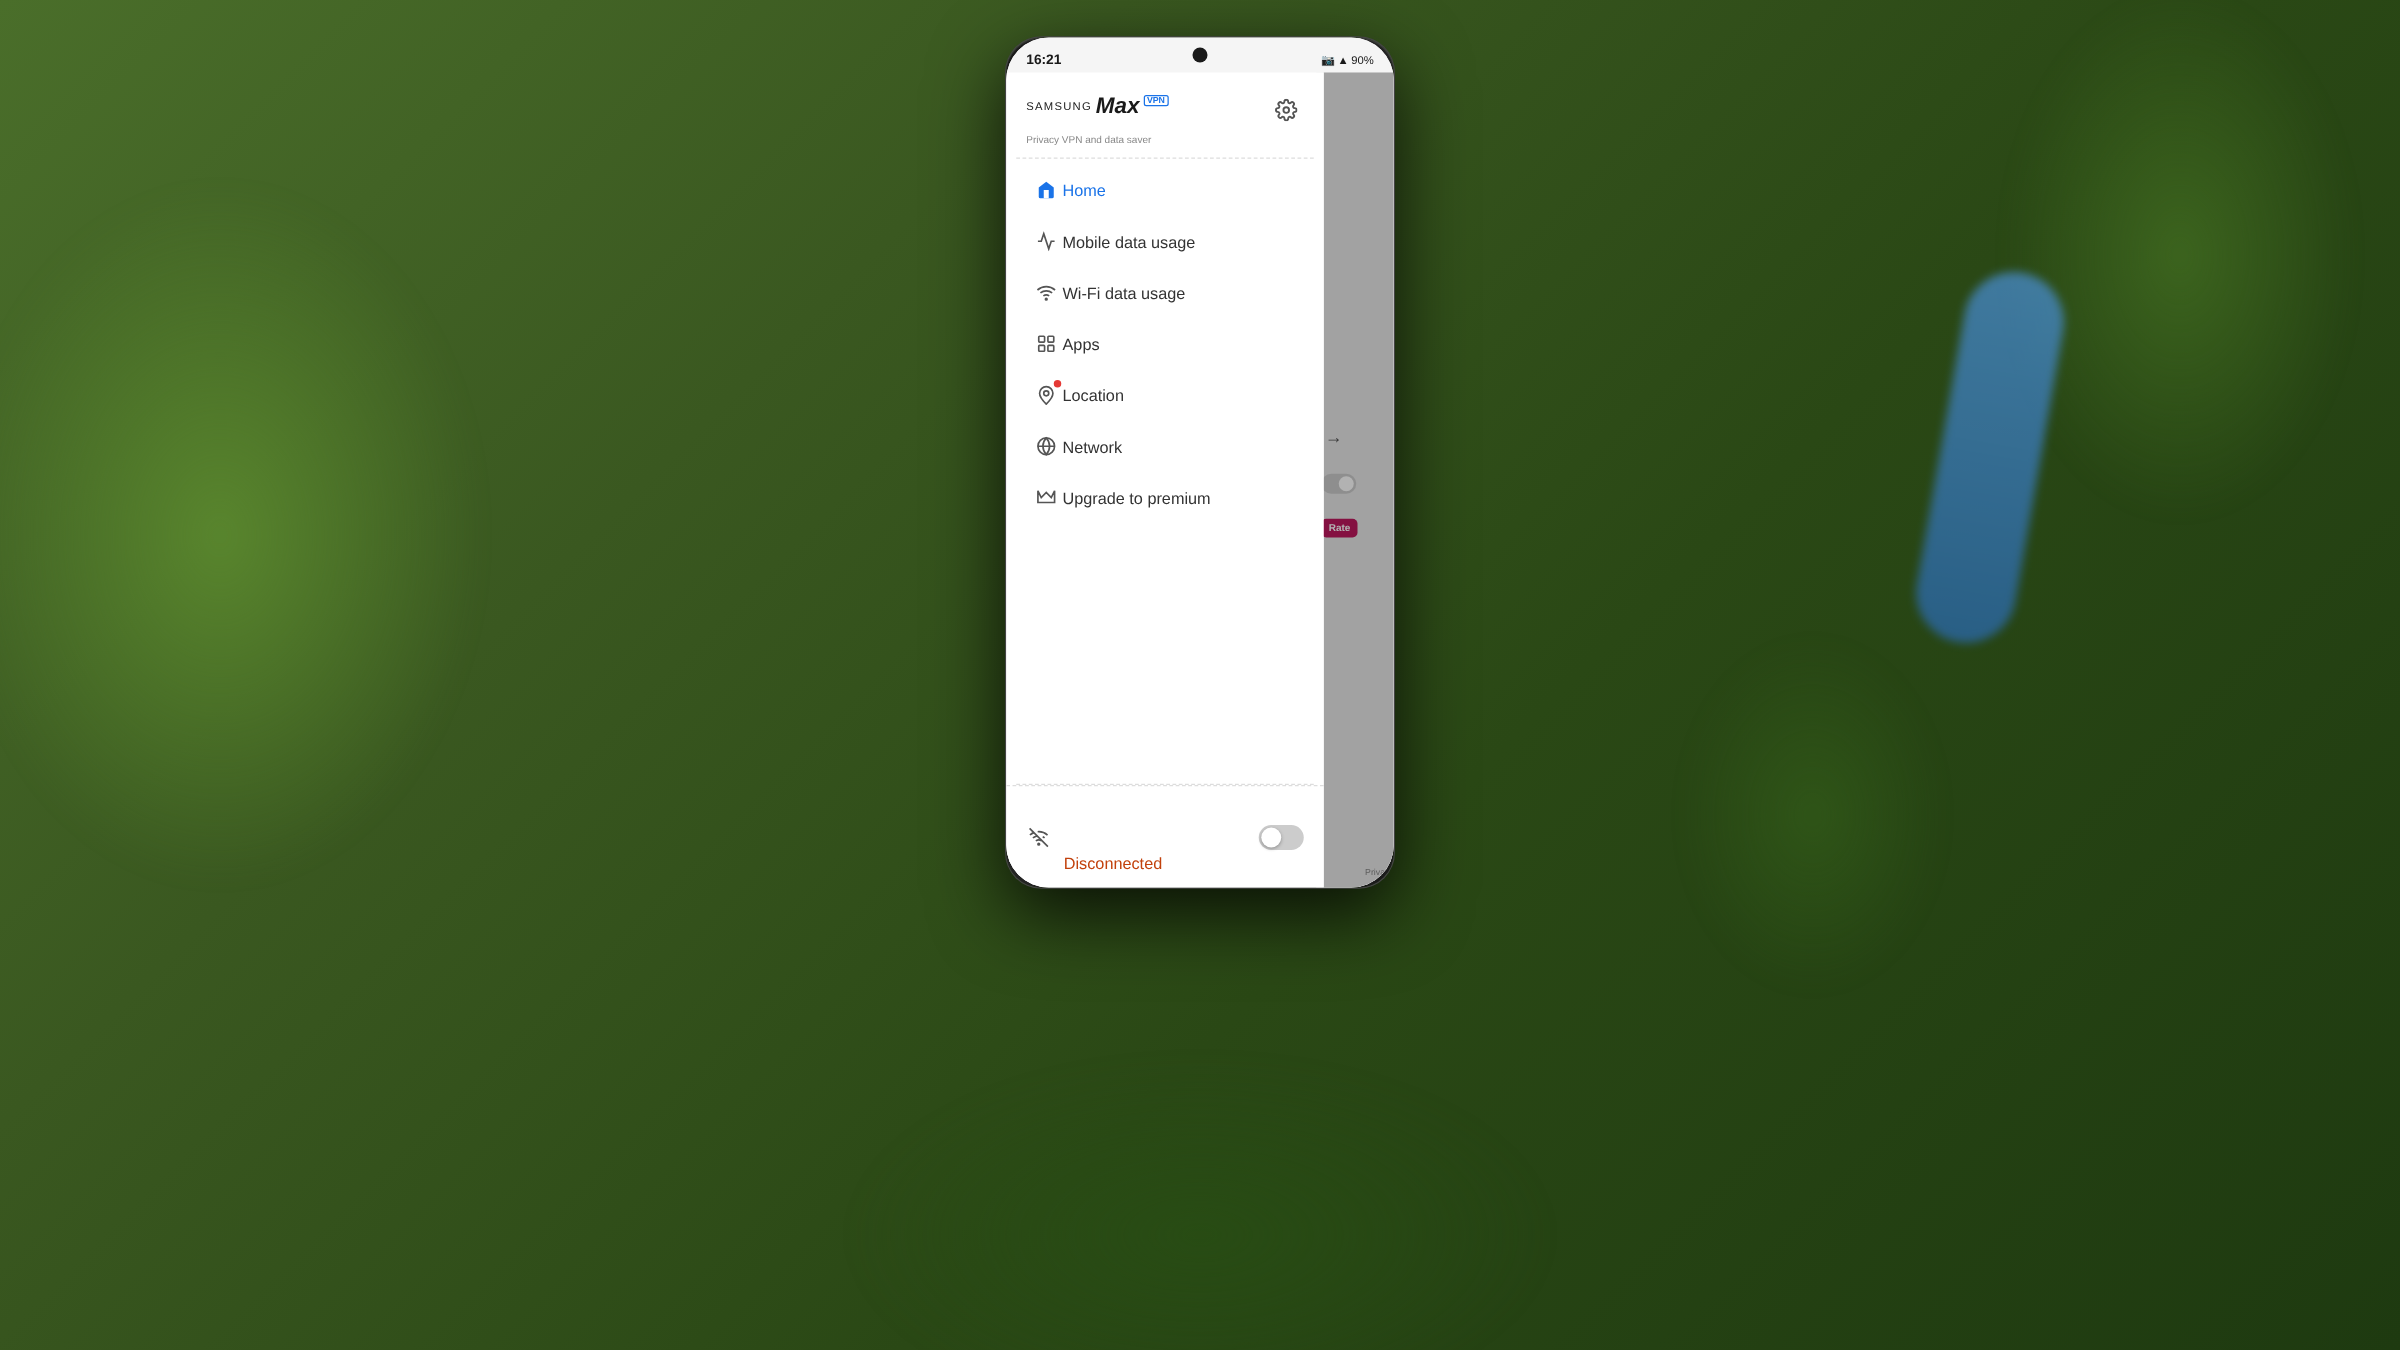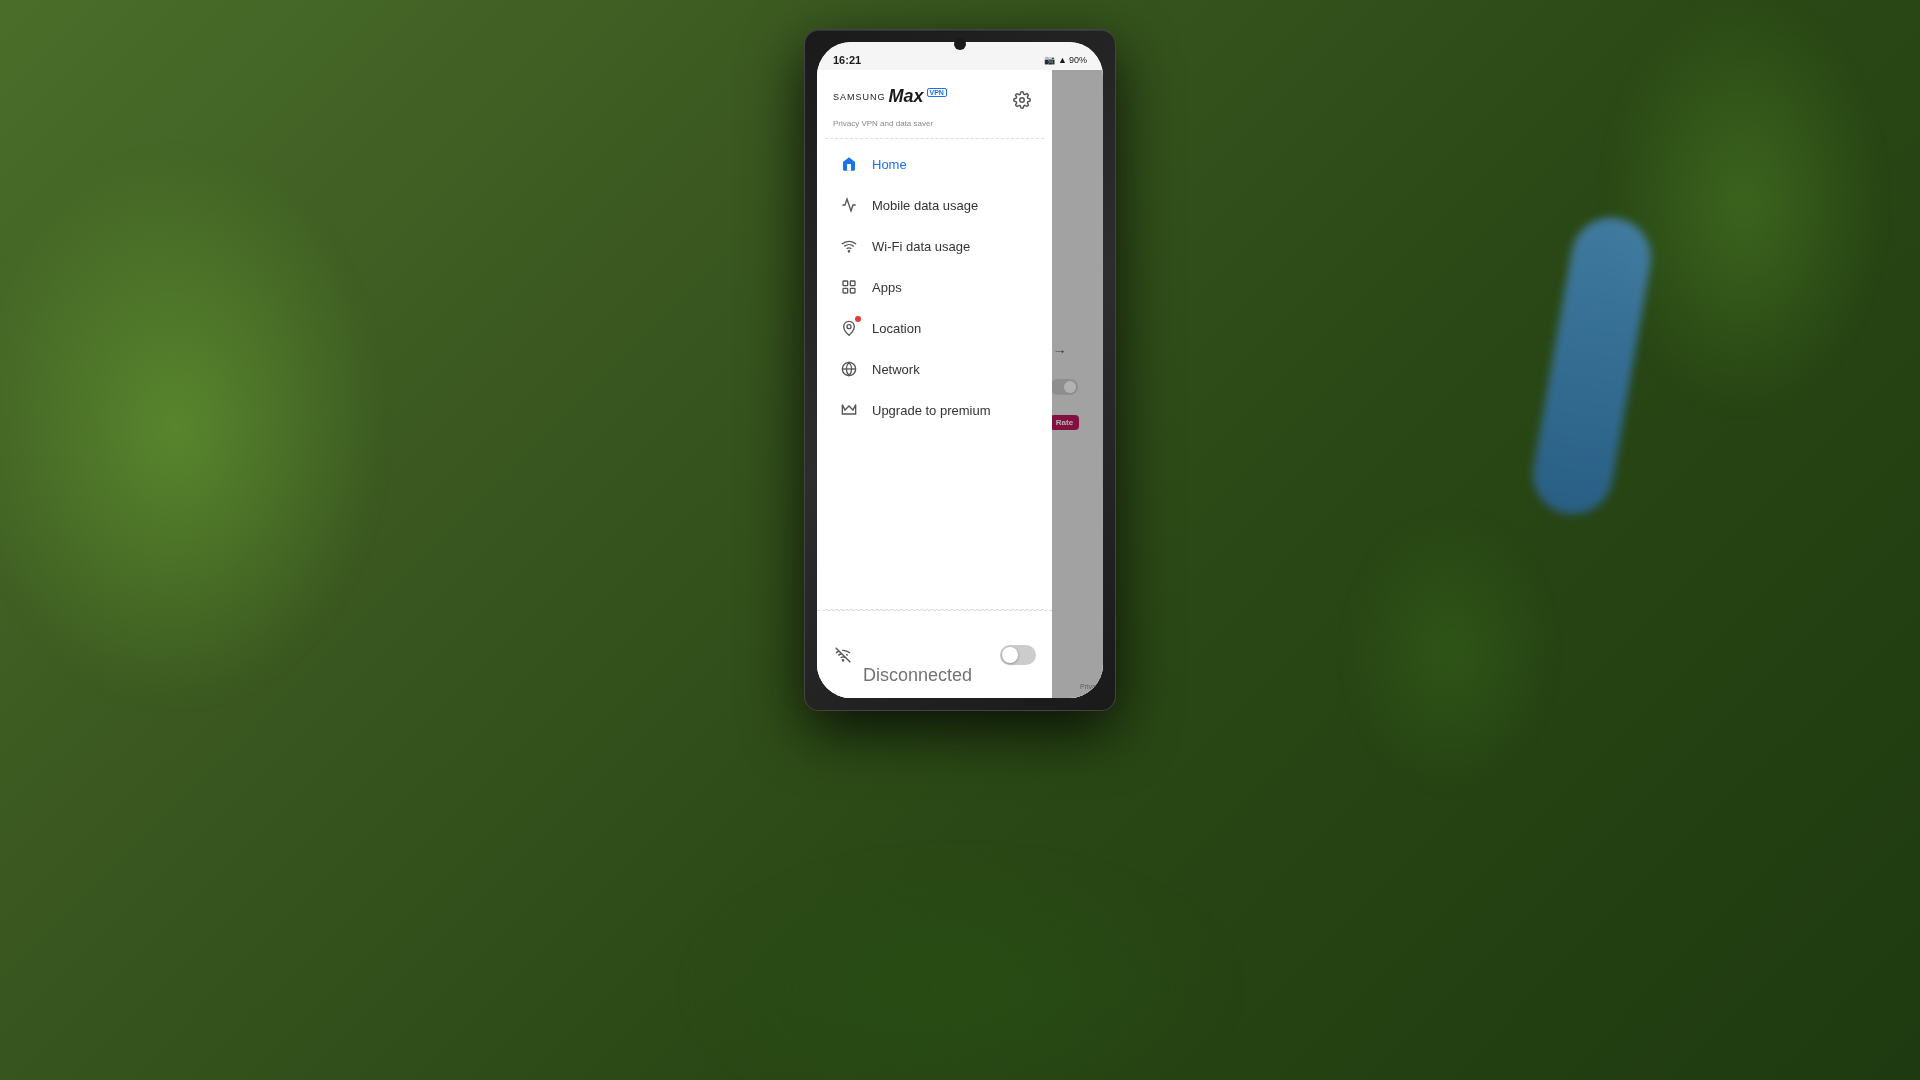--- a/index.html
+++ b/index.html
@@ -92,22 +92,21 @@
       left: 50%;
       transform: translateX(-50%);
       z-index: 10;
     }
 
     
     .phone-shell {
       width: 310px;
       height: 680px;
       background: linear-gradient(145deg, #1a1a1a, #2d2d2d, #1a1a1a);
-      border-radius: 14px;
-      padding: 12px;
+      border-radius: 28px;
       box-shadow:
         0 0 0 1px #444,
         0 20px 60px rgba(0,0,0,0.8),
         inset 0 1px 0 rgba(255,255,255,0.1);
       position: relative;
     }
 
     
     .phone-screen {
       width: 100%;
@@ -255,21 +254,21 @@
     .nav-list {
       list-style: none;
       padding: 4px 0;
       flex: 1;
     }
 
     .nav-item {
       display: flex;
       align-items: center;
       padding: 10px 16px;
-      gap: 13px;
+      gap: 3px;
       cursor: pointer;
       border-radius: 8px;
       margin: 1px 6px;
     }
 
     .nav-icon {
       width: 20px;
       height: 20px;
       display: flex;
       align-items: center;
@@ -321,22 +320,22 @@
       width: 20px;
       height: 20px;
       display: flex;
       align-items: center;
       justify-content: center;
       color: #555;
       font-size: 14px;
     }
 
     .disconnected-label {
-      font-size: 18px;
-      color: #737373;
+      font-size: 13px;
+      color: #c2410c;
       flex: 1;
       margin-top: 42px;
     }
 
     
     .toggle-switch {
       width: 36px;
       height: 20px;
       background: #ccc;
       border-radius: 10px;

